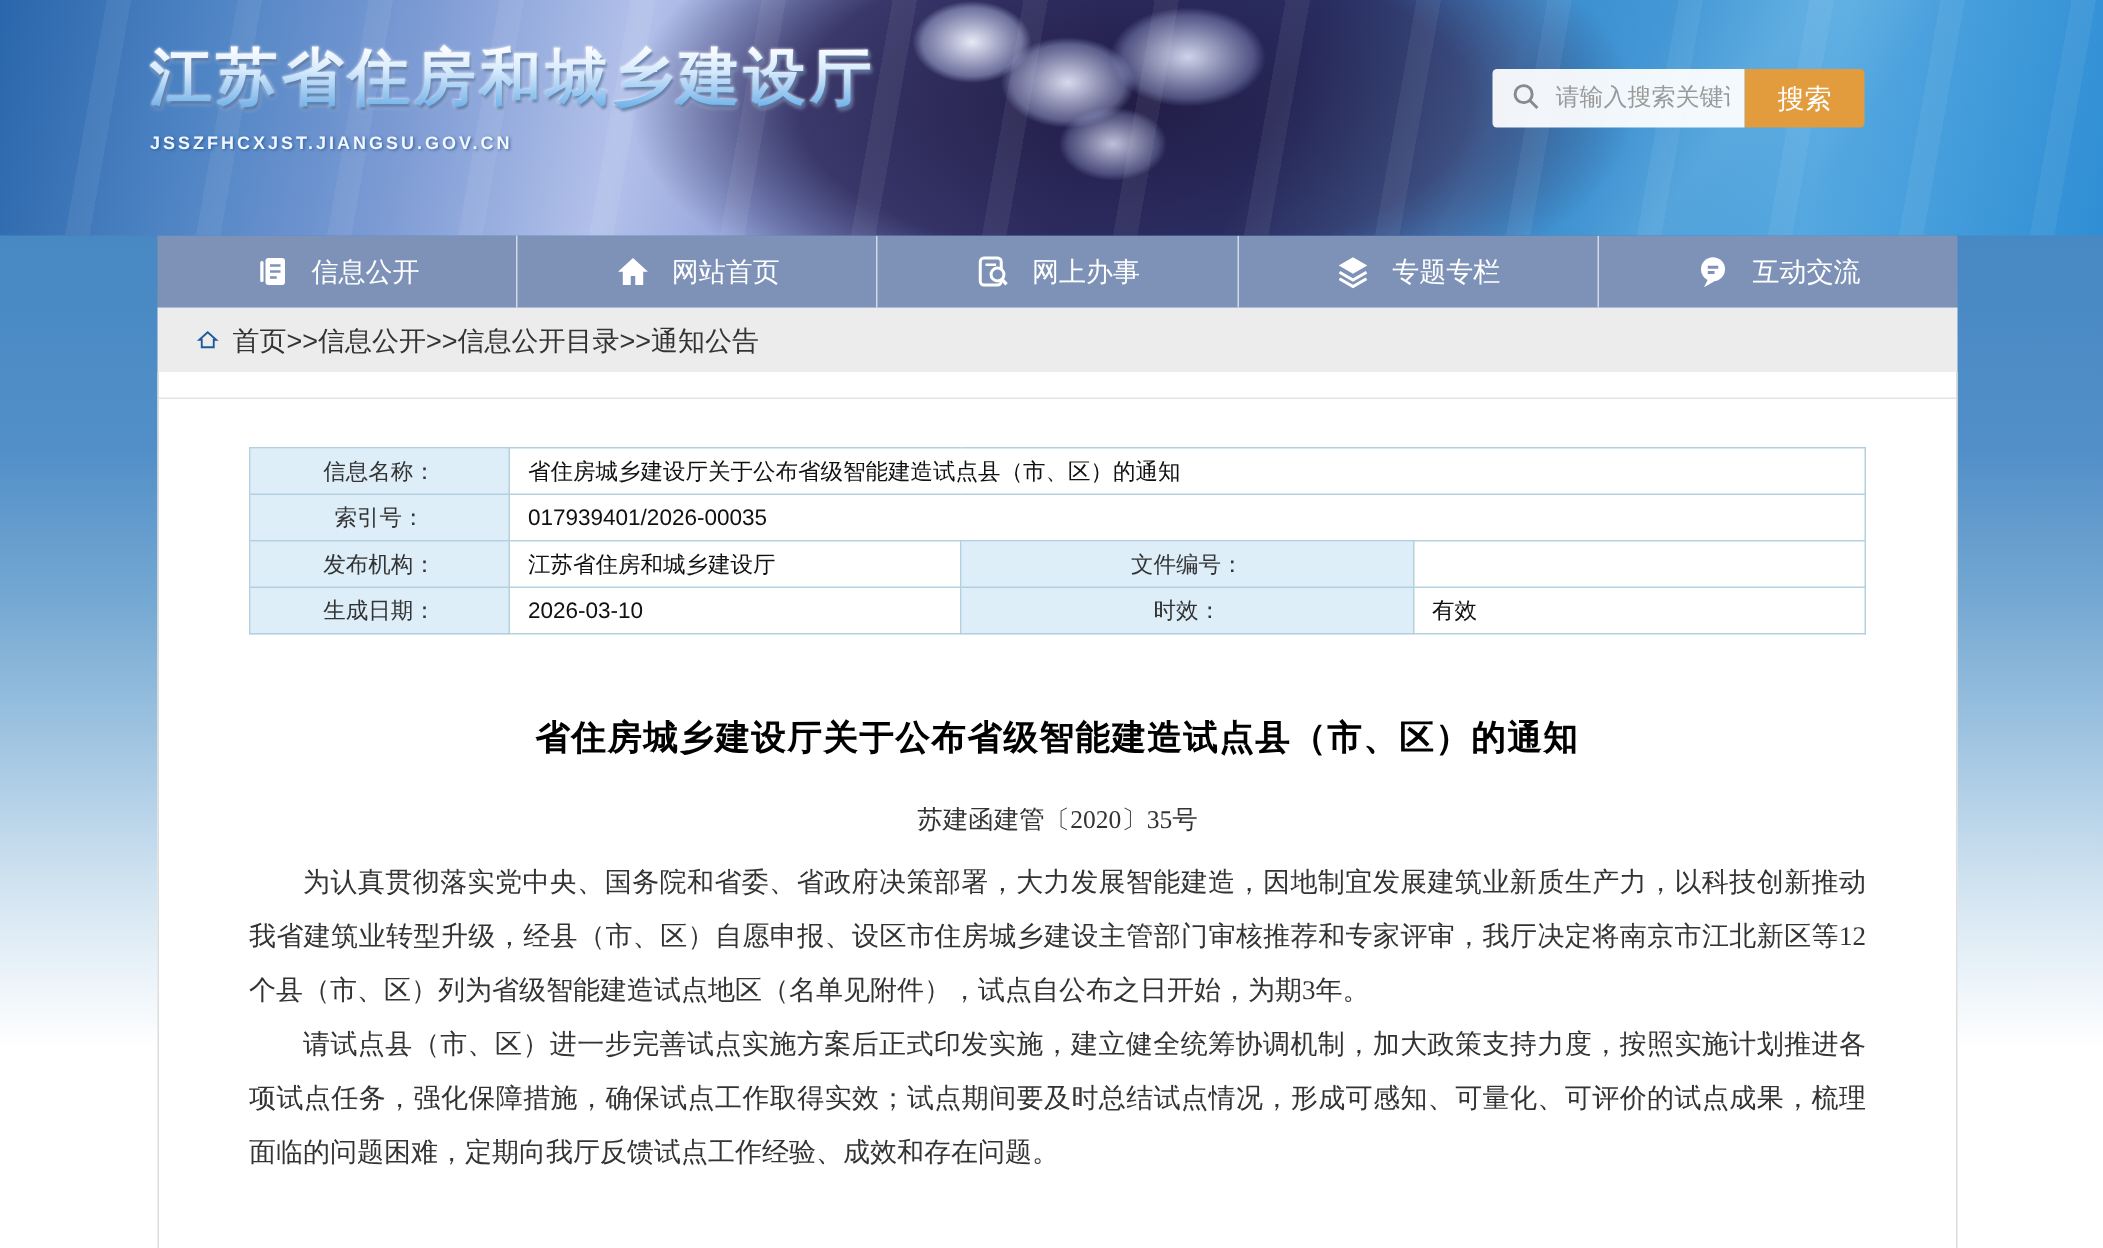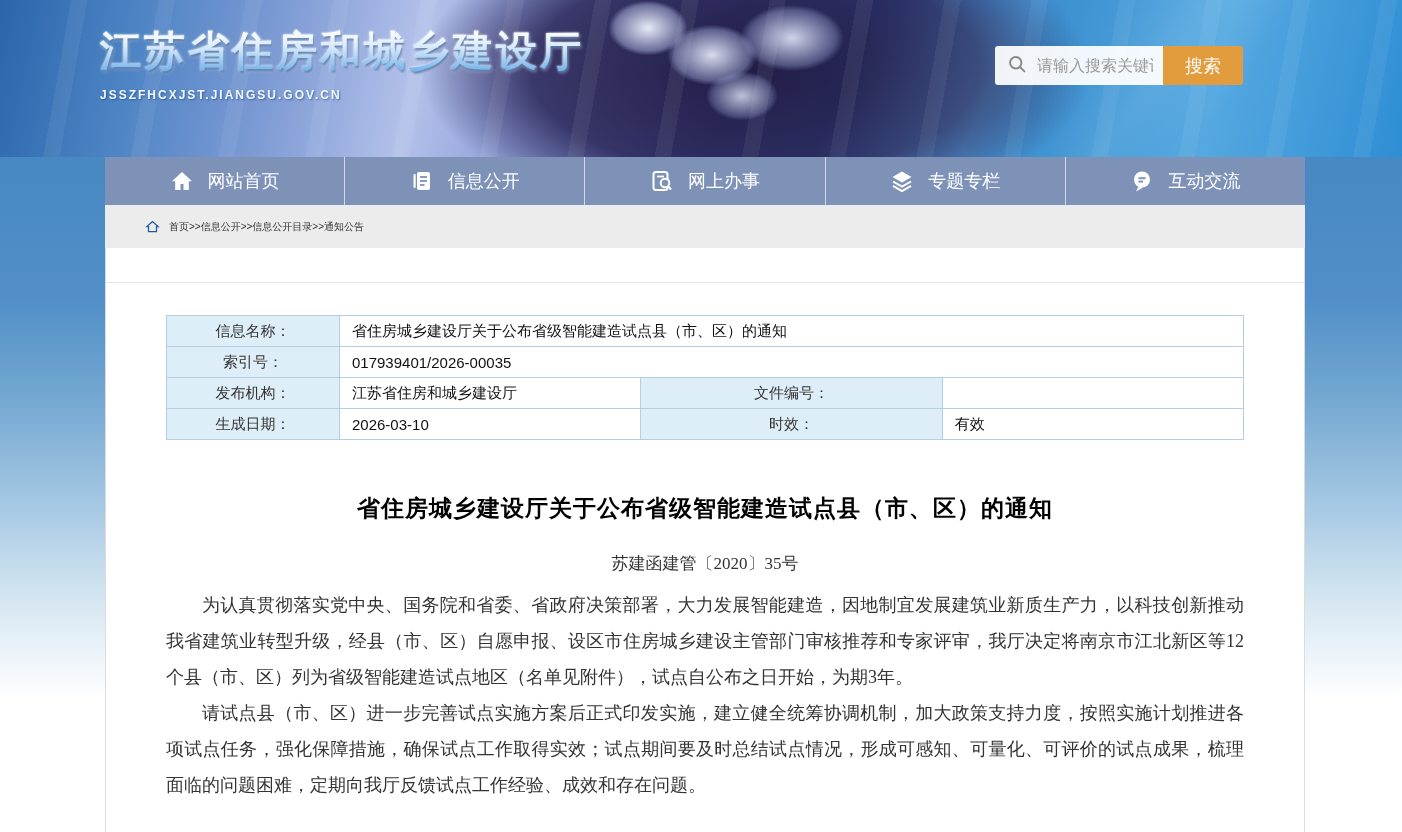--- a/index.html
+++ b/index.html
@@ -65,27 +65,27 @@
   .nav { height:48px; background:#7e92b8; display:flex; }
   .nav-item {
     flex:1; display:flex; align-items:center; justify-content:center; gap:14px;
     color:#ffffff; font-size:18px; cursor:pointer; border-right:1px solid rgba(255,255,255,0.65);
   }
   .nav-item:last-child { border-right:none; }
   .nav-item .ni { display:flex; align-items:center; }
 
   .breadcrumb {
     height:43px; background:#ececec; display:flex; align-items:center;
-    padding-left:40px; gap:9px; font-size:10px; color:#333;
+    padding-left:26px; gap:9px; font-size:18px; color:#333;
   }
 
   .content {
     background:#ffffff; height:584px; overflow:hidden;
     border-left:1px solid #dcdcdc; border-right:1px solid #dcdcdc;
-    padding:17px 60px; position:relative;
+    padding:0 60px; position:relative;
   }
   .content-top-line { height:18px; margin:0 -60px; border-bottom:1px solid #e4e4e4; }
 
   
   table.info { width:100%; border-collapse:collapse; margin-top:32px; table-layout:fixed; }
   table.info td { border:1px solid #b3cfe0; height:31px; font-size:15px; }
   td.lbl { background:#ddeef9; text-align:center; color:#333; }
   td.val { padding:0 12px; color:#111; text-align:left; }
   .c1 { width:173px; } .c2 { width:377px; } .c3 { width:128px; }
 
@@ -125,36 +125,36 @@
     <button>搜索</button>
   </div>
 </div>
 
 <div class="page">
 
   <div class="nav">
     <div class="nav-item">
       <span class="ni">
         <svg width="24" height="24" viewBox="0 0 24 24">
-            <path d="M12 3L2 12.2h3.2V21h5.3v-6h3v6h5.3v-8.8H22z" fill="#fff"></path>
-          </svg>
-      </span>
-      <span>网站首页</span>
-    </div>
-    <div class="nav-item">
-      <span class="ni">
-        <svg width="24" height="24" viewBox="0 0 24 24">
             <rect x="7" y="3" width="13" height="18" rx="2" fill="#fff"></rect>
             <rect x="3.5" y="5" width="2.2" height="14" rx="1" fill="#fff"></rect>
             <line x1="10" y1="8" x2="17" y2="8" stroke="#7e92b8" stroke-width="1.8"></line>
             <line x1="10" y1="12" x2="17" y2="12" stroke="#7e92b8" stroke-width="1.8"></line>
             <line x1="10" y1="16" x2="14.5" y2="16" stroke="#7e92b8" stroke-width="1.8"></line>
           </svg>
       </span>
       <span>信息公开</span>
+    </div>
+    <div class="nav-item">
+      <span class="ni">
+        <svg width="24" height="24" viewBox="0 0 24 24">
+            <path d="M12 3L2 12.2h3.2V21h5.3v-6h3v6h5.3v-8.8H22z" fill="#fff"></path>
+          </svg>
+      </span>
+      <span>网站首页</span>
     </div>
     <div class="nav-item">
       <span class="ni">
         <svg width="24" height="24" viewBox="0 0 24 24">
             <rect x="3.5" y="3" width="14" height="18" rx="2.5" fill="none" stroke="#fff" stroke-width="2"></rect>
             <line x1="7" y1="7.5" x2="14" y2="7.5" stroke="#fff" stroke-width="1.8"></line>
             <circle cx="15" cy="14" r="4.3" fill="#7e92b8" stroke="#fff" stroke-width="2"></circle>
             <line x1="18" y1="17.2" x2="21" y2="20.6" stroke="#fff" stroke-width="2.2"></line>
           </svg>
       </span>

